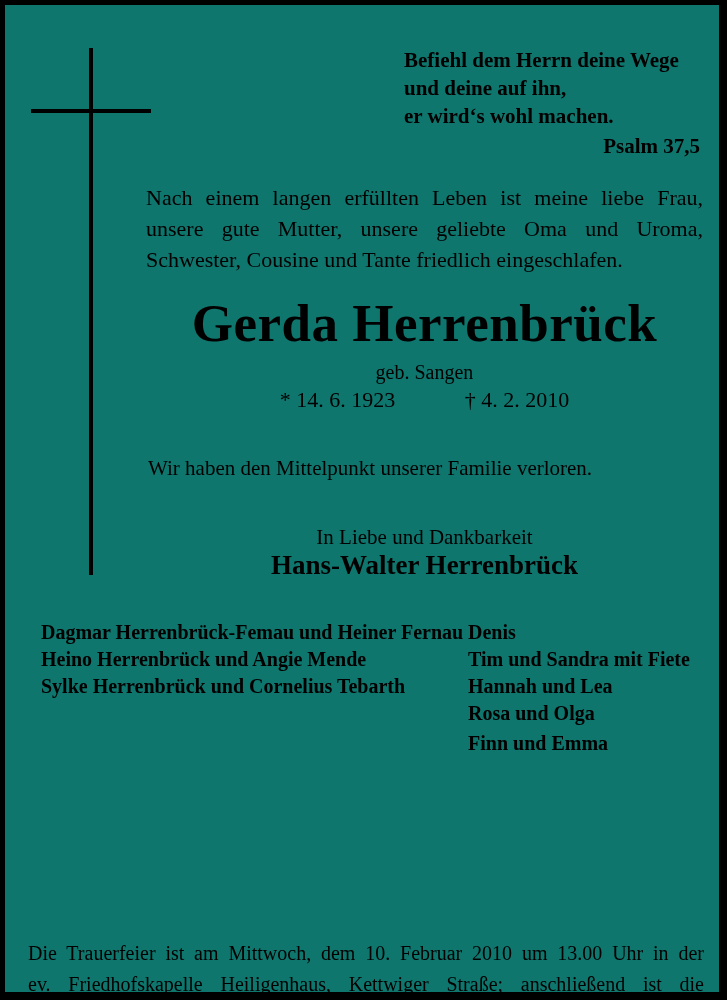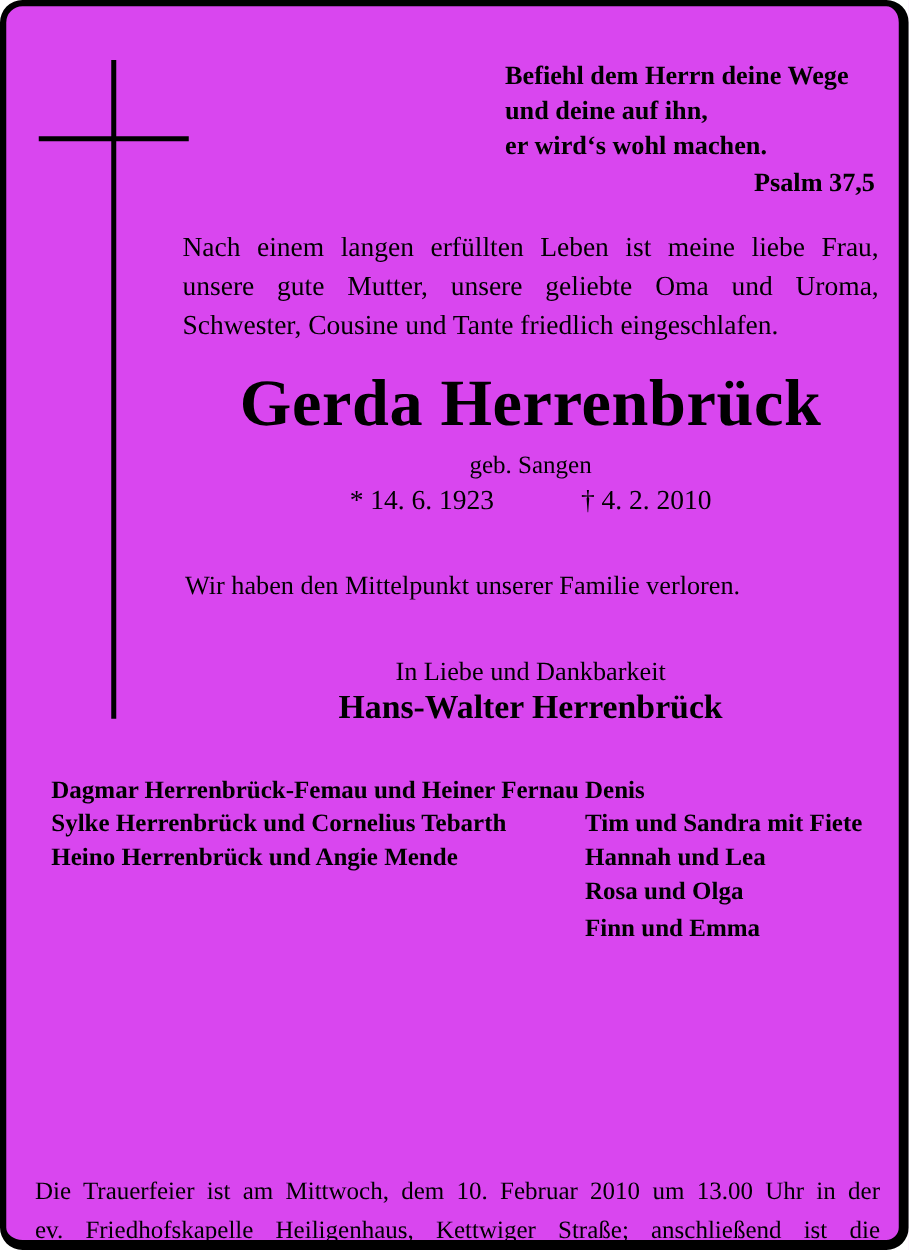--- a/index.html
+++ b/index.html
@@ -10,26 +10,25 @@
   body {
     width: 727px;
     height: 1000px;
     position: relative;
     font-family: "Liberation Serif", "DejaVu Serif", serif;
     color: #000000;
   }
   .card {
     position: absolute;
     inset: 0;
-    background: #d946ef;
+    background: #0f766e;
     border-style: solid;
     border-color: #000000;
     border-width: 5px 8px 8px 5px;
     box-sizing: border-box;
-    border-radius: 18px;
   }
   .abs { position: absolute; }
 
   
   .cross-v {
     left: 84px; top: 43px;
     width: 4px; height: 527px;
     background: #000000;
   }
   .cross-h {
@@ -137,22 +136,22 @@
     <span class="death">† 4. 2. 2010</span>
   </div>
 
   <div class="abs loss">Wir haben den Mittelpunkt unserer Familie verloren.</div>
 
   <div class="abs main-col tribute">In Liebe und Dankbarkeit</div>
   <div class="abs main-col chief">Hans-Walter Herrenbrück</div>
 
   <div class="abs mourners mourners-left">
     <div class="mourner">Dagmar Herrenbrück-Femau und Heiner Fernau</div>
+    <div class="mourner">Heino Herrenbrück und Angie Mende</div>
     <div class="mourner">Sylke Herrenbrück und Cornelius Tebarth</div>
-    <div class="mourner">Heino Herrenbrück und Angie Mende</div>
   </div>
   <div class="abs mourners mourners-right">
     <div class="mourner">Denis</div>
     <div class="mourner">Tim und Sandra mit Fiete</div>
     <div class="mourner">Hannah und Lea</div>
     <div class="mourner">Rosa und Olga</div>
     <div class="mourner">Finn und Emma</div>
   </div>
 
 

